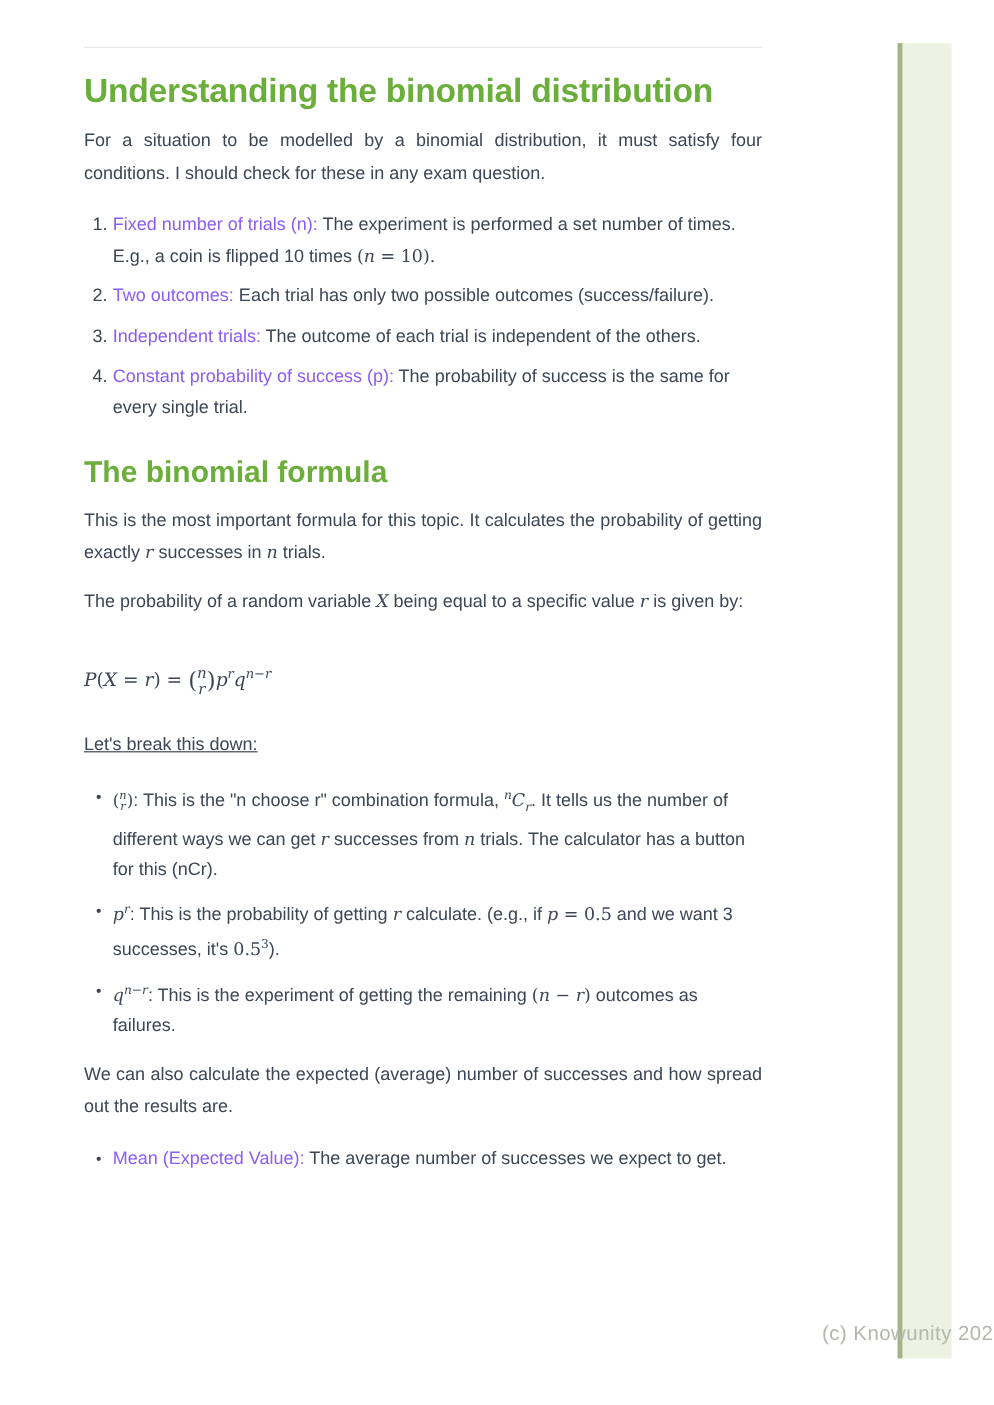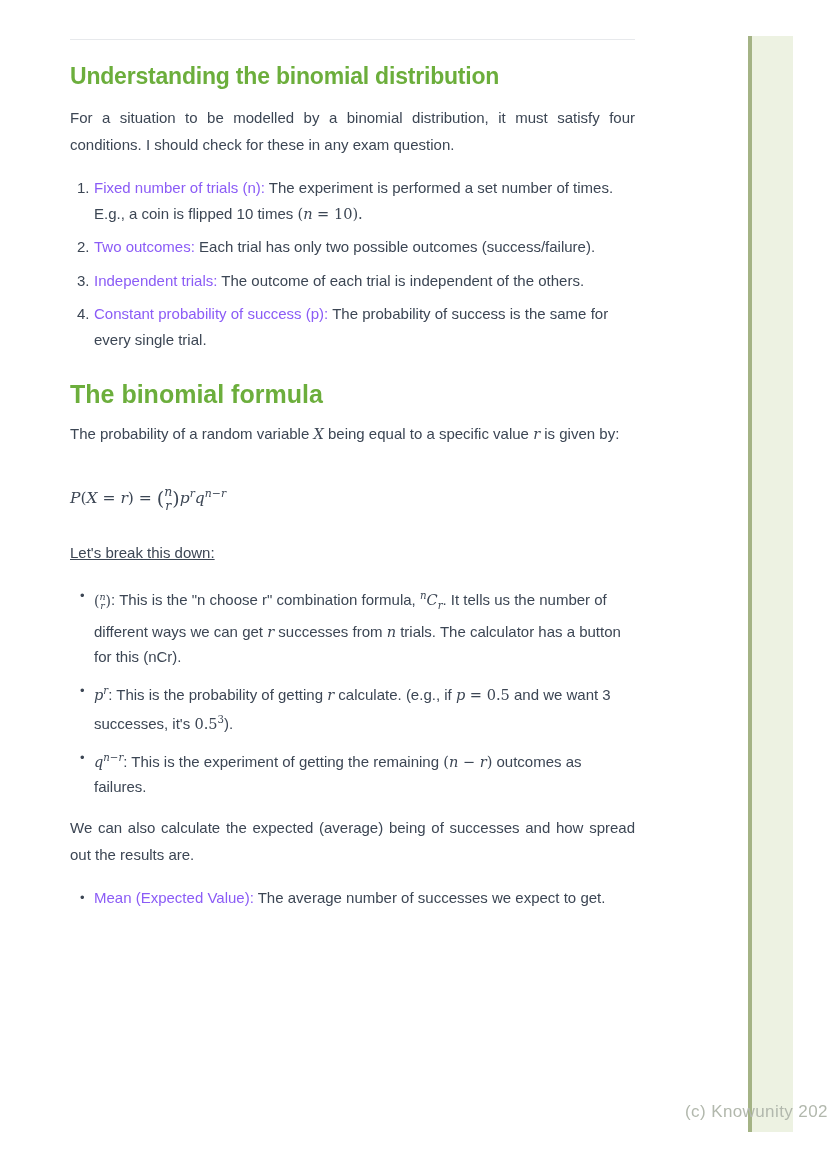--- a/index.html
+++ b/index.html
@@ -16,21 +16,21 @@
     left: 70px; top: 0;
     width: 565px;
   }
   .rule {
     margin-top: 39px;
     border-top: 1px solid #e7e9ec;
     height: 0;
   }
   .h-main {
     color: #6cae3c;
-    font-size: 23px;
+    font-size: 28px;
     font-weight: 700;
     letter-spacing: -0.2px;
     margin: 22px 0 0 0;
     line-height: 28px;
   }
   .h-sub {
     color: #6cae3c;
     font-size: 25px;
     font-weight: 600;
     margin: 30px 0 0 0;
@@ -160,20 +160,21 @@
       <span class="li-text"><b>Independent trials:</b><span> The outcome of each trial is independent of the others.</span></span>
     </div>
     <div class="li">
       <span class="num">4.</span>
       <span class="li-text"><b>Constant probability of success (p):</b><span> The probability of success is the same for every single trial.</span></span>
     </div>
   </div>
 
   <h2 class="h-sub">The binomial formula</h2>
 
+  <p class="para"><span>This is the most important formula for this topic. It calculates the probability of getting exactly </span><span class="m">r</span><span> successes in </span><span class="m">n</span><span> trials.</span></p>
 
   <p class="para"><span>The probability of a random variable </span><span class="m">X</span><span> being equal to a specific value </span><span class="m">r</span><span> is given by:</span></p>
 
   <div class="formula-block">
     <span class="m">P</span><span class="mn">(</span><span class="m">X</span><span class="mn"> = </span><span class="m">r</span><span class="mn">) = </span><span class="binom">
         <span class="bp">(</span>
         <span class="bcol">
           <span>n</span>
           <span>r</span>
         </span>
@@ -199,21 +200,21 @@
       <span class="blt">•</span>
       <span class="li-text"><span class="m">p</span><sup class="m">r</sup><span>: This is the probability of getting </span><span class="m">r</span><span> calculate. (e.g., if </span><span class="m">p</span><span class="mn"> = 0.5</span><span> and we want 3 successes, it's </span><span class="mn">0.5</span><sup class="mn">3</sup><span>).</span></span>
     </div>
     <div class="li">
       <span class="blt">•</span>
       <span class="li-text"><span class="m">q</span><sup class="m">n−r</sup><span>: This is the experiment of getting the remaining </span><span class="mn">(</span><span class="m">n</span><span class="mn"> − </span><span class="m">r</span><span class="mn">)</span><span> outcomes as failures.</span></span>
     </div>
   </div>
 
 
-  <p class="para">We can also calculate the expected (average) being of successes and how spread out the results are.</p>
+  <p class="para">We can also calculate the expected (average) number of successes and how spread out the results are.</p>
 
   <div class="ulist">
     <div class="li">
       <span class="blt">•</span>
       <span class="li-text"><b>Mean (Expected Value):</b><span> The average number of successes we expect to get.</span></span>
     </div>
   </div>
 
 </div>
 

